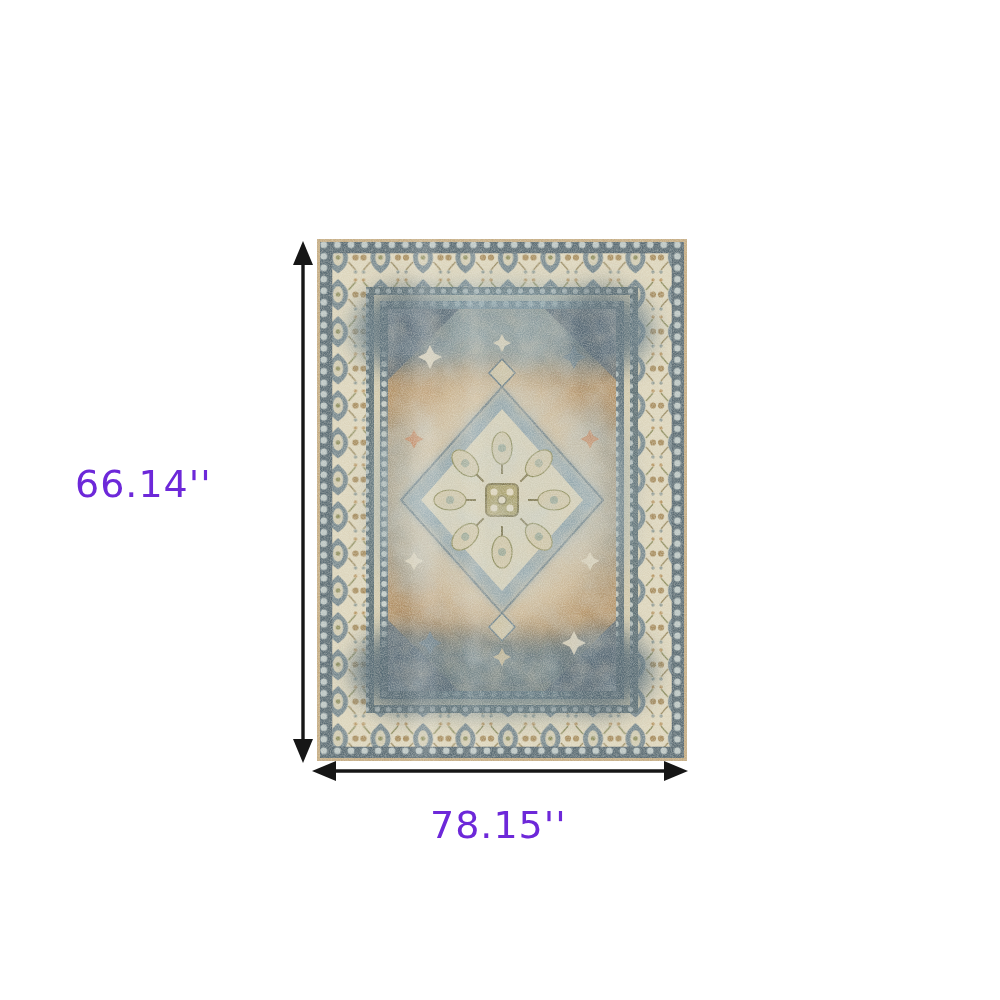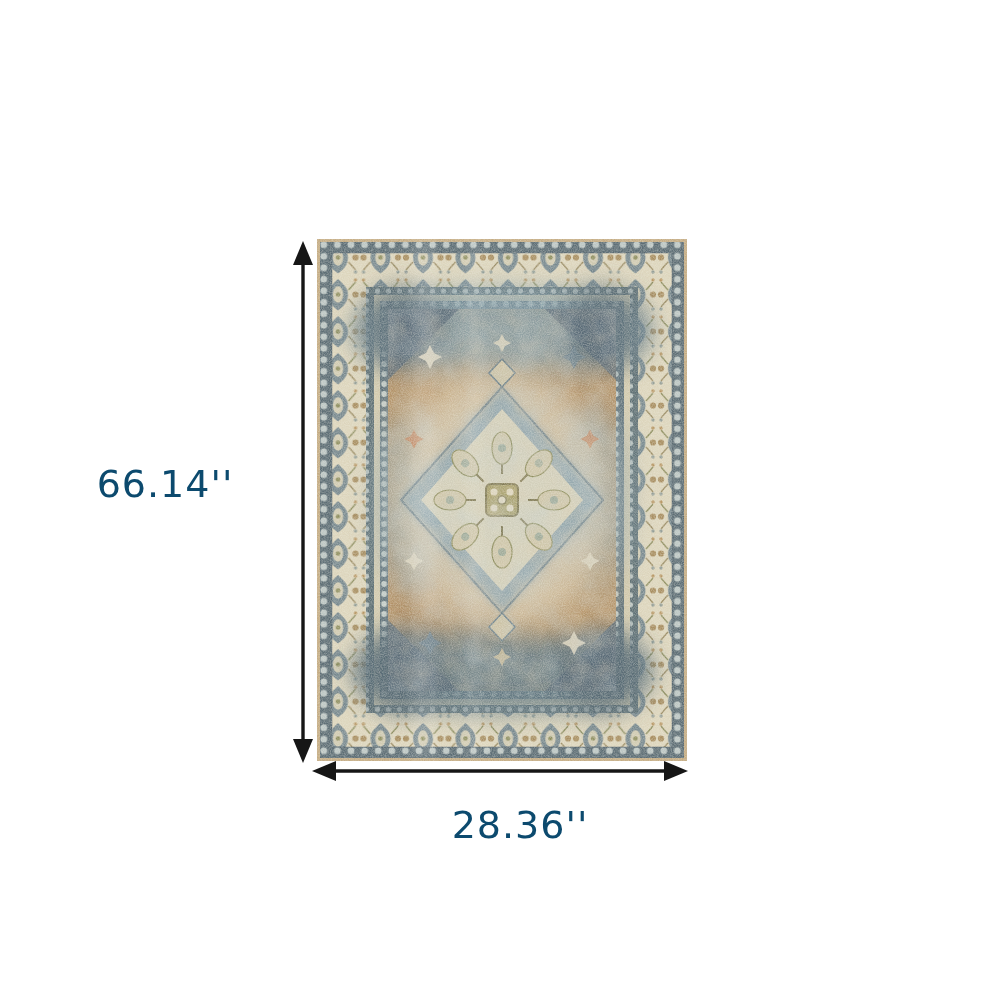--- a/index.html
+++ b/index.html
@@ -8,22 +8,22 @@
     background:#ffffff;
     font-family:"DejaVu Sans", sans-serif;
   }
   .stage{position:absolute;inset:0;}
   .rug{position:absolute;left:317px;top:239px;width:370px;height:522px;}
   .rug svg{display:block;width:100%;height:100%;}
   .arrow{position:absolute;}
   .arrow-v{left:291px;top:240px;width:24px;height:524px;}
   .arrow-h{left:311px;top:759px;width:378px;height:24px;}
   .dim-label{
-    position:absolute;color:#0c4a6e;font-size:38px;letter-spacing:1px;
-    text-align:center;line-height:1.2;white-space:nowrap;
+    position:absolute;color:#6d28d9;font-size:38px;letter-spacing:1px;
+    text-align:left;line-height:1.2;white-space:nowrap;
   }
   .label-h{left:75px;top:462px;width:180px;}
   .label-w{left:430px;top:803px;width:180px;}
 </style>
 </head>
 <body>
 
 <div class="stage">
 
   <div class="rug">
@@ -178,15 +178,15 @@
 
   <div class="arrow arrow-h">
     <svg viewBox="0 0 378 24" width="378" height="24">
       <line x1="20" y1="12" x2="358" y2="12" stroke="#161616" stroke-width="3.4"></line>
       <polygon points="1,12 25,2 25,22" fill="#161616"></polygon>
       <polygon points="377,12 353,2 353,22" fill="#161616"></polygon>
     </svg>
   </div>
 
   <div class="dim-label label-h">66.14''</div>
-  <div class="dim-label label-w">28.36''</div>
+  <div class="dim-label label-w">78.15''</div>
 
 </div>
 
 </body></html>

